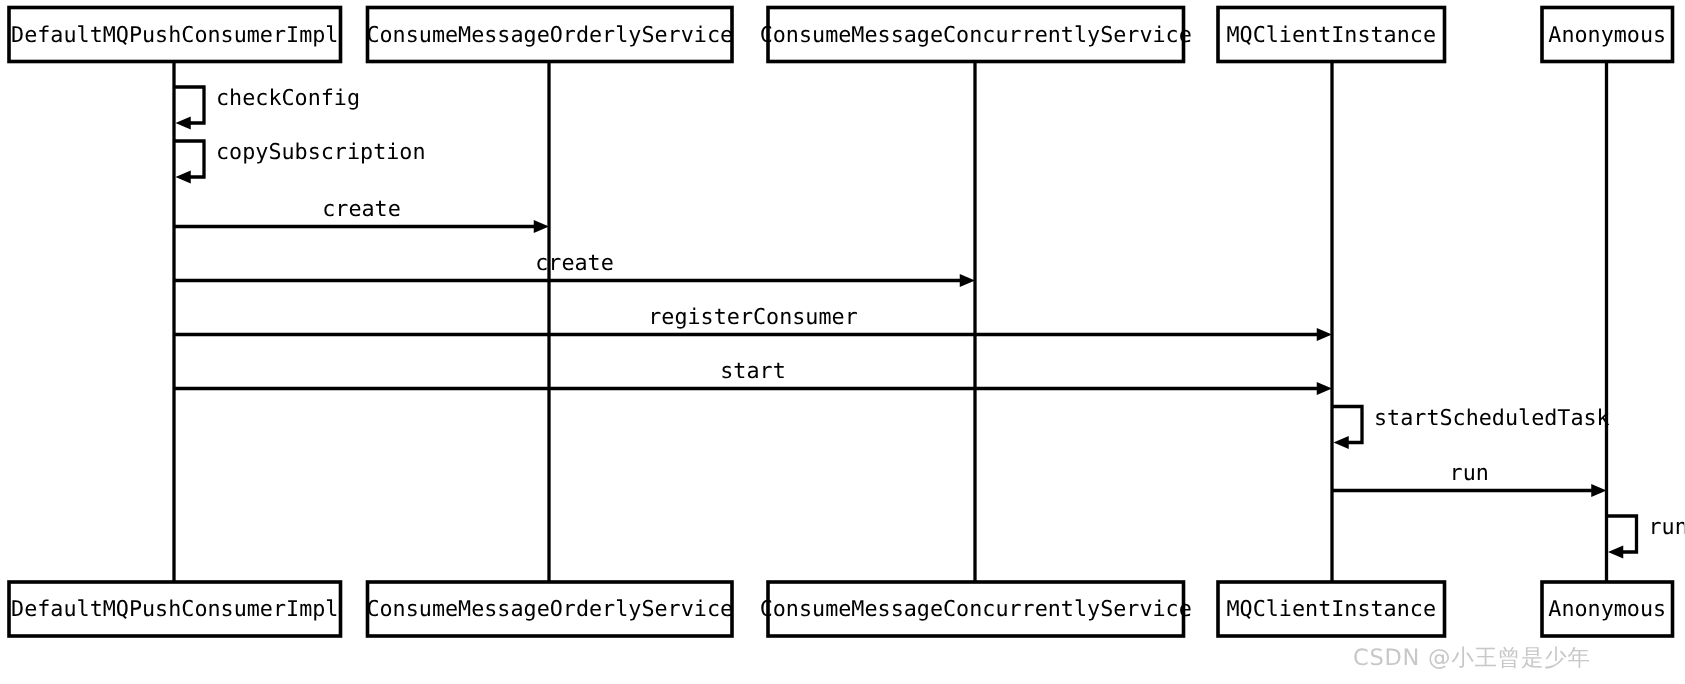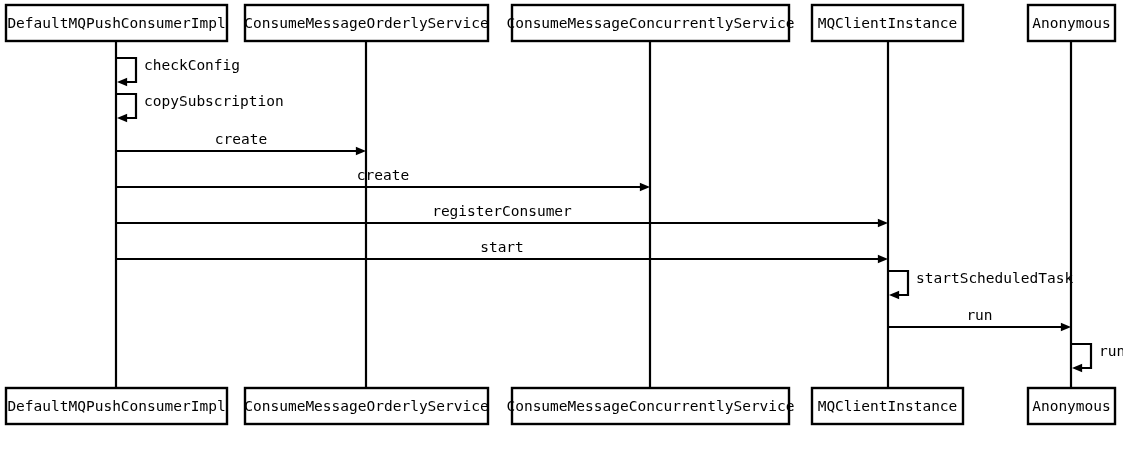--- a/index.html
+++ b/index.html
@@ -157,14 +157,15 @@
         <text x="366.5" y="407" class="participant-label">ConsumeMessageOrderlyService</text>
         <rect x="512" y="388" width="277" height="36" class="participant-box"></rect>
         <text x="650.5" y="407" class="participant-label">ConsumeMessageConcurrentlyService</text>
         <rect x="812" y="388" width="151" height="36" class="participant-box"></rect>
         <text x="887.5" y="407" class="participant-label">MQClientInstance</text>
         <rect x="1028" y="388" width="87" height="36" class="participant-box"></rect>
         <text x="1071.5" y="407" class="participant-label">Anonymous</text>
       </g>
   </svg>
 
+  <div class="watermark-text" style="left: 902px; top: 429px; color: rgb(200, 200, 200);">CSDN @小王曾是少年</div>
 
 </div>
 
 </body></html>

